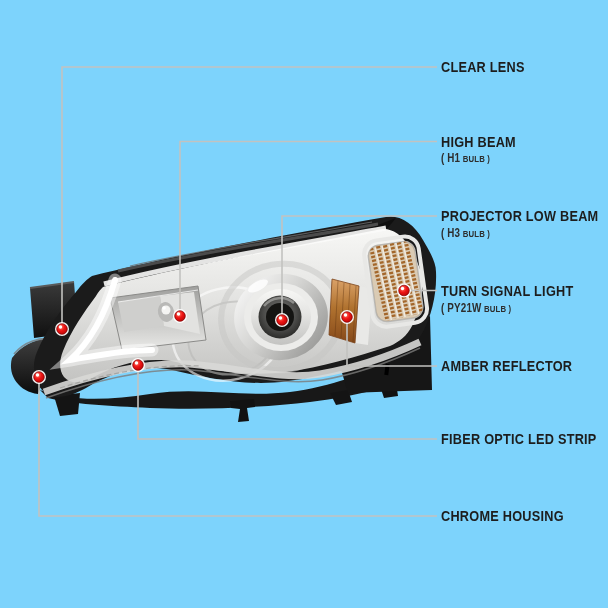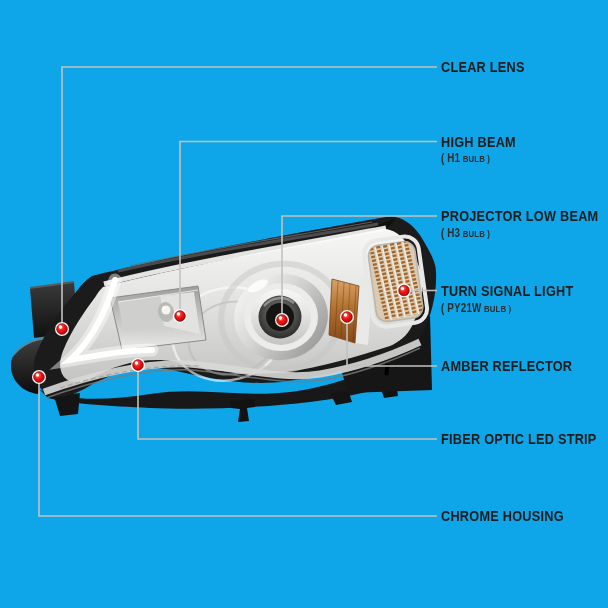--- a/index.html
+++ b/index.html
@@ -1,18 +1,18 @@
 <!DOCTYPE html>
 <html><head>
 <meta charset="utf-8">
 <style>
   * { margin:0; padding:0; box-sizing:border-box; }
   html,body { background:#ffffff; }
   .stage {
-    position:relative; width:608px; height:608px; background:#0ea5e9;
+    position:relative; width:608px; height:608px; background:#7dd3fc;
     overflow:hidden; font-family:"Liberation Sans", sans-serif;
   }
   .stage svg { position:absolute; left:0; top:0; }
   .lbl-title {
     position:absolute; left:441px; white-space:nowrap;
     font-weight:700; font-size:15.5px; color:#1d1d1d;
     letter-spacing:.3px;
     transform:translateY(-50%) scaleX(.82); transform-origin:left center;
   }
   .lbl-sub {

